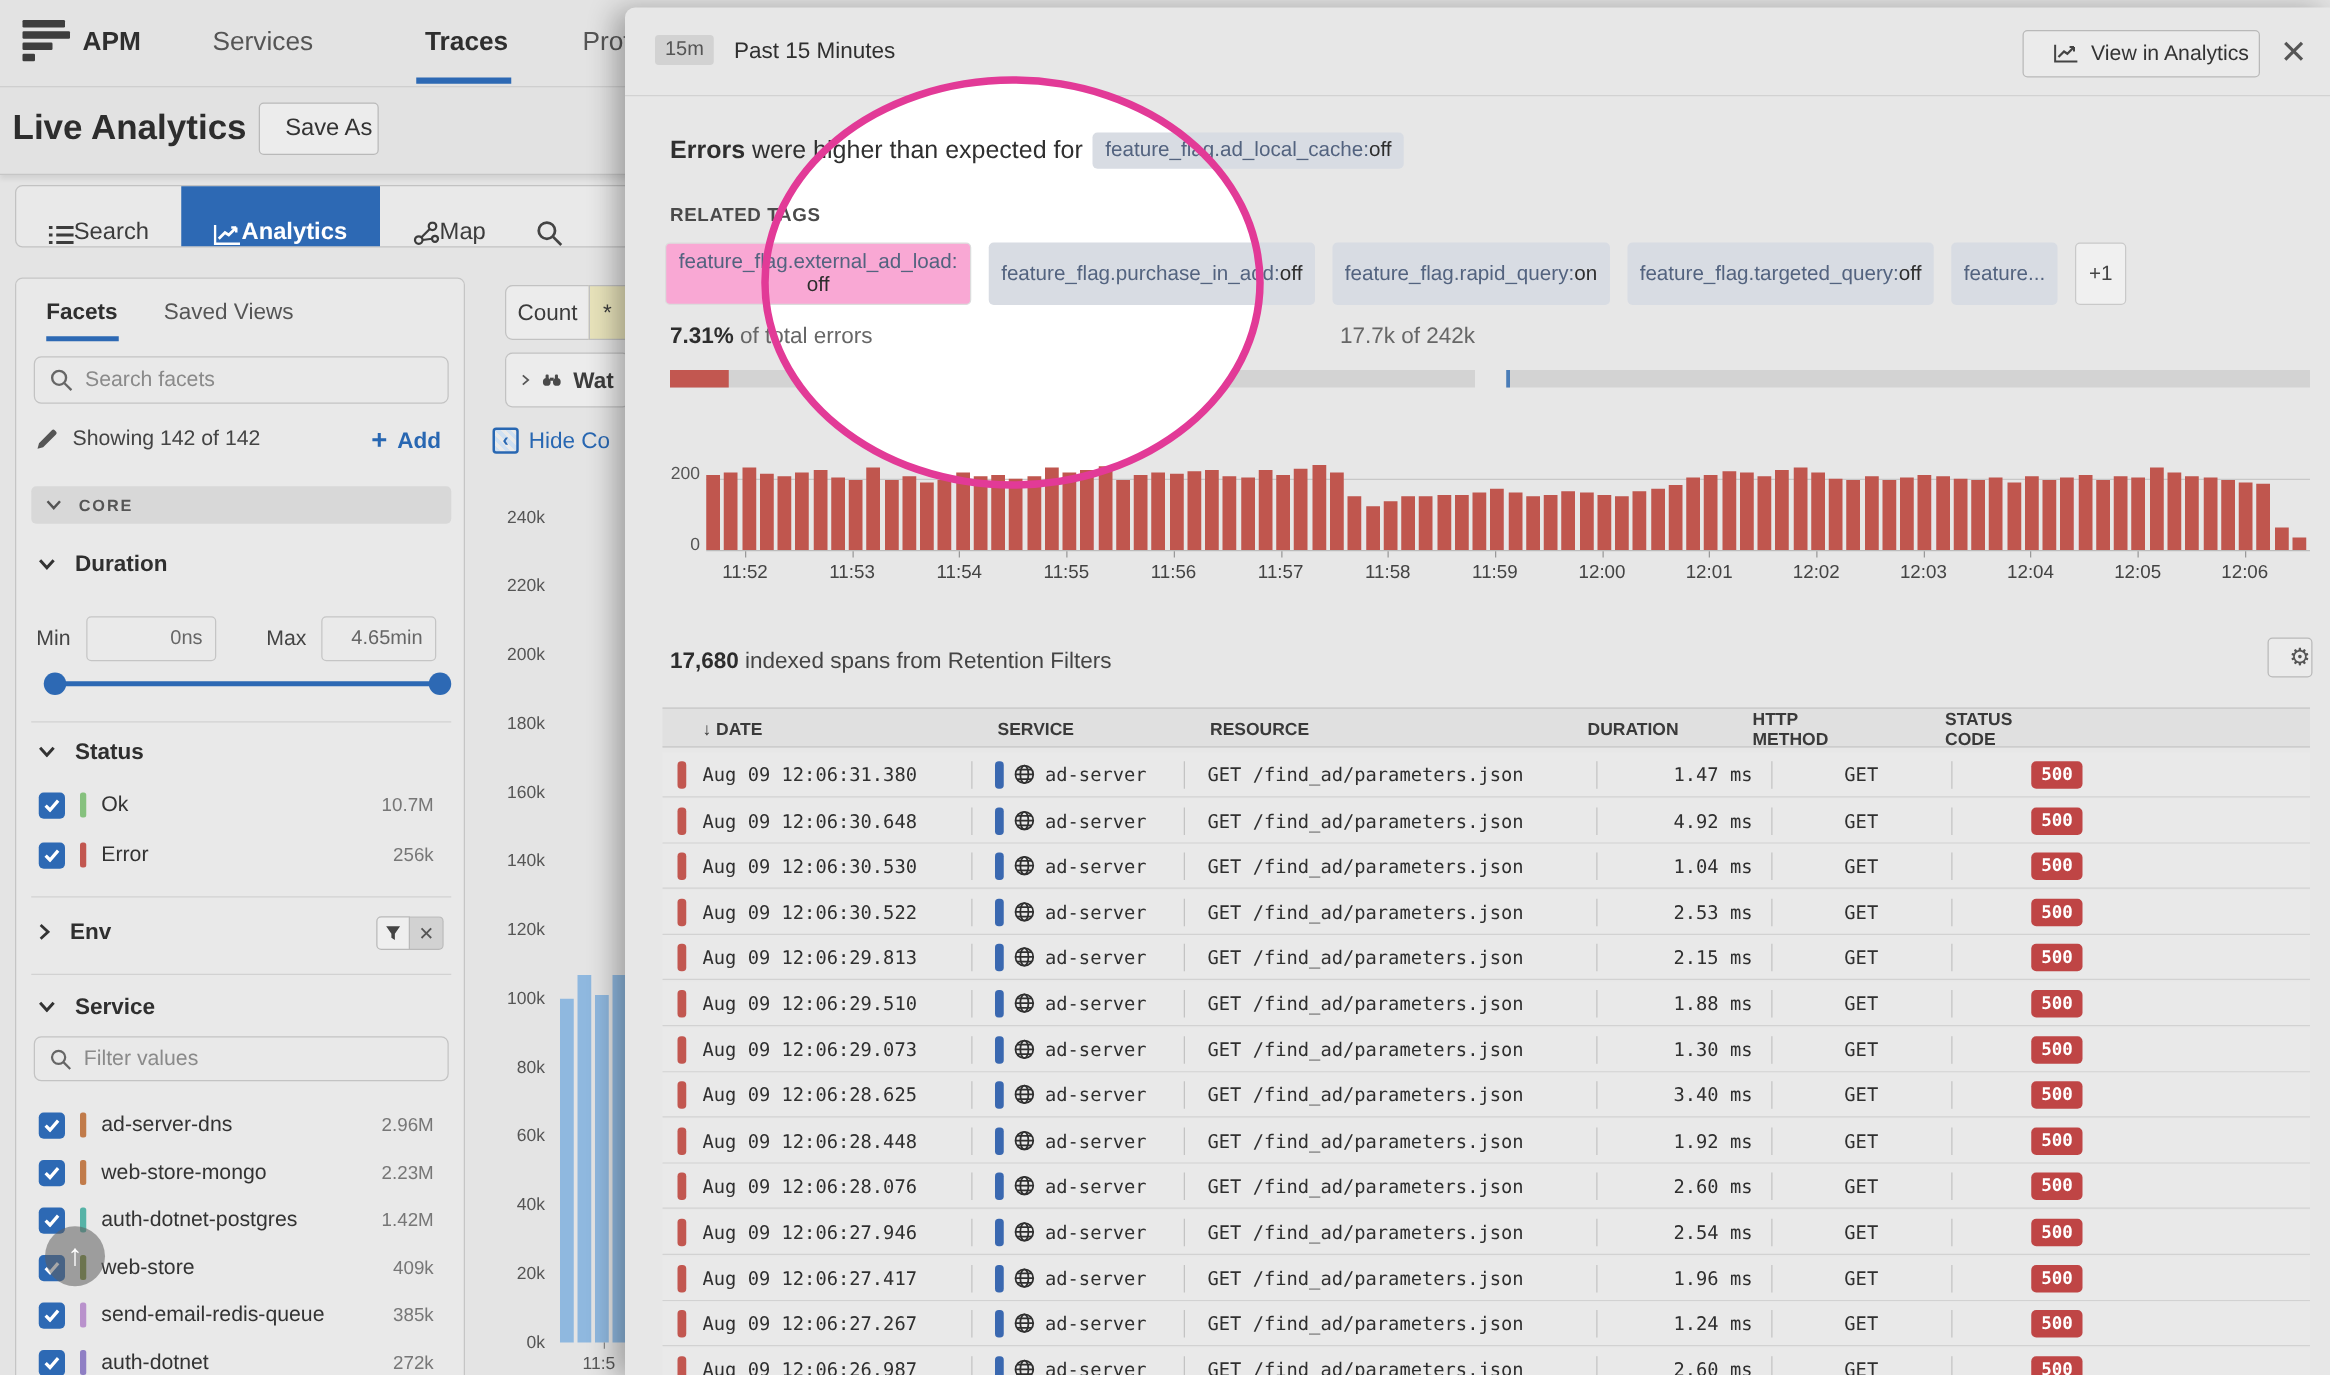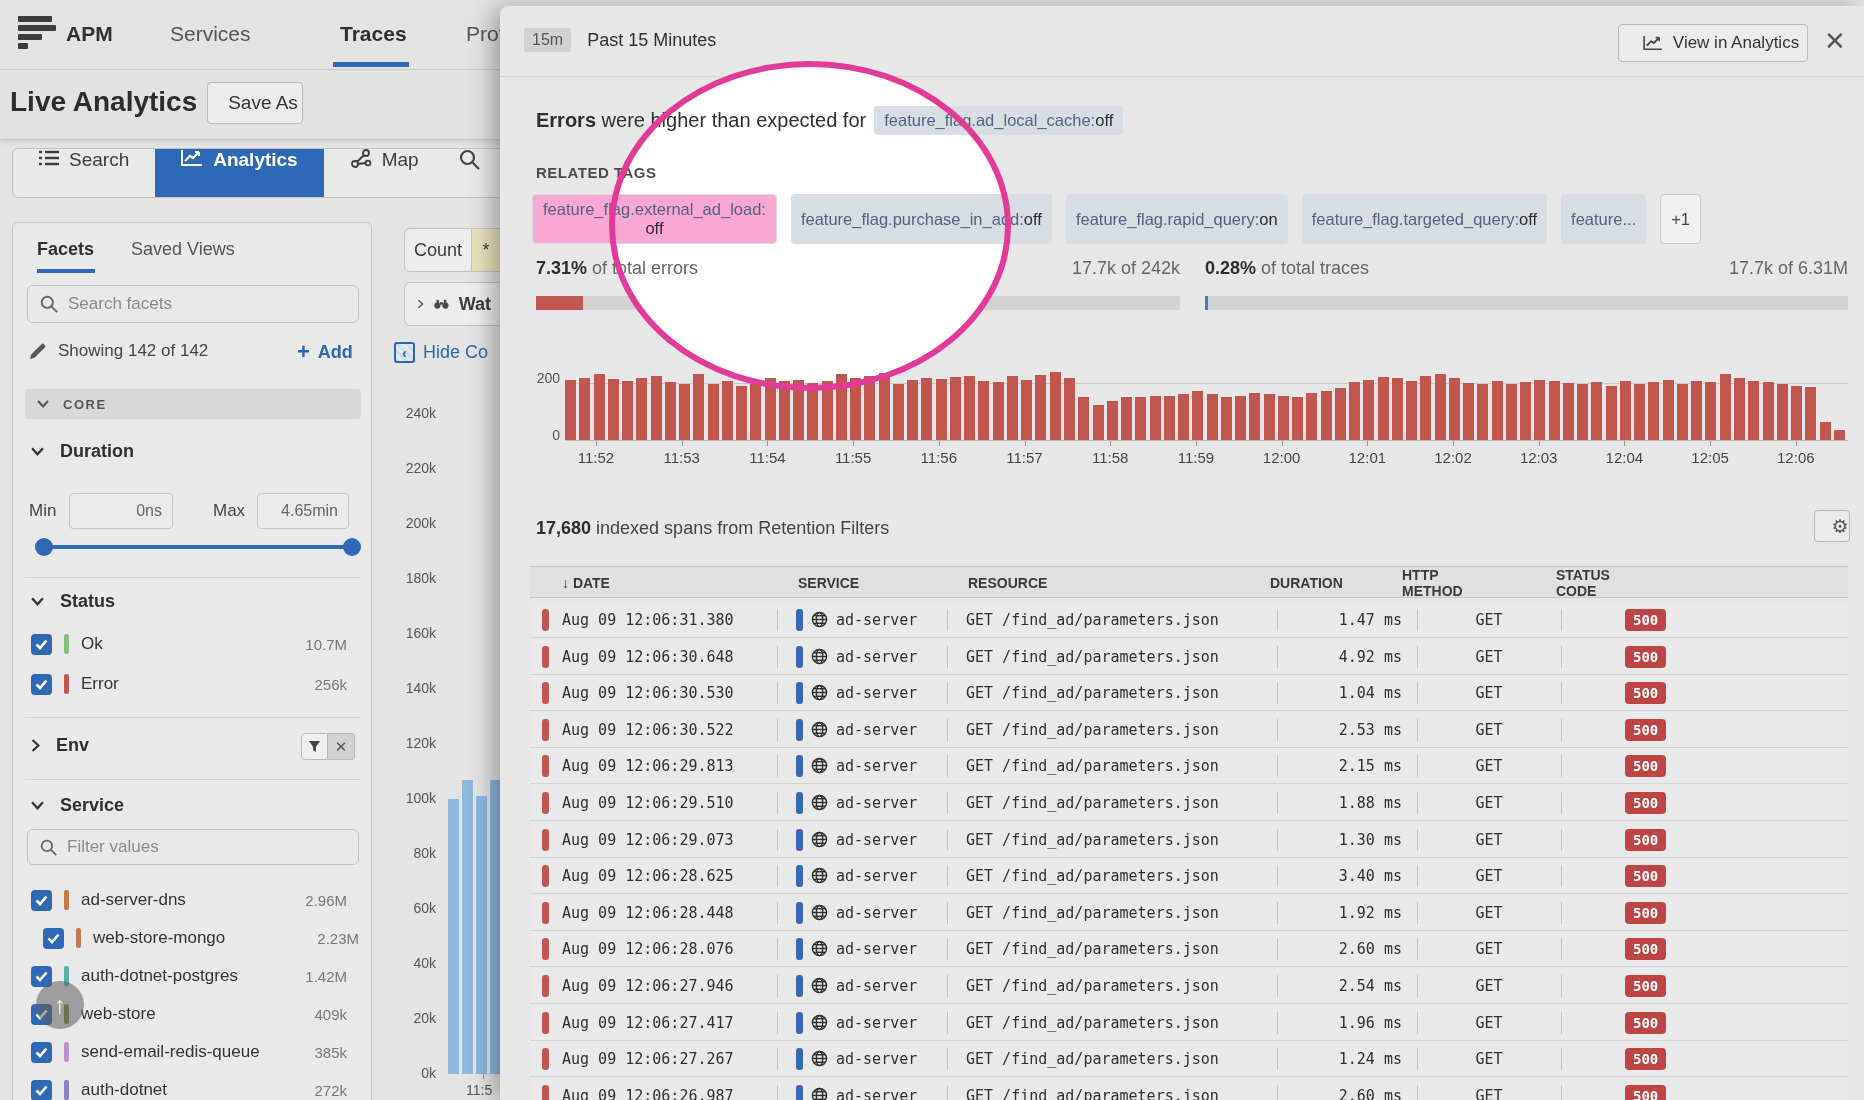--- a/index.html
+++ b/index.html
@@ -22,21 +22,21 @@
   
   .pagebar { position:absolute; left:0; top:70px; width:1864px; height:70px;
     background:#e2e2e2; border-bottom:1px solid #c6c6c6; box-shadow:0 3px 4px rgba(0,0,0,0.08); z-index:2;}
   .page-title { position:absolute; left:10px; top:16px; font-size:28px; font-weight:bold; color:#2d2d2d; }
   .btn { border:1px solid #b9b9b9; background:#ececec; border-radius:4px; color:#333;
     display:flex; align-items:center; justify-content:center; cursor:pointer;padding-left:16px; }
 
   
   .viewtabs { position:absolute; left:12px; top:148px; width:560px; height:50px;
     background:#e9e9e9; border:1px solid #c2c2c2; border-radius:6px; display:flex; align-items:stretch; z-index:1;}
-  .vtab { display:flex; align-items:flex-start; gap:10px; padding:0 26px; font-size:19px; color:#3c3c3c; cursor:pointer;}
+  .vtab { display:flex; align-items:flex-end; padding:0 26px; font-size:19px; color:#3c3c3c; cursor:pointer;}
   .vtab.active { background:#2d69b4; color:#fff; font-weight:bold; }
 
   
   .facets { position:absolute; left:12px; top:222px; width:360px; height:900px;
     background:#e9e9e9; border:1px solid #c5c5c5; border-radius:6px 6px 0 0; z-index:1; }
   .ftab { position:absolute; font-size:18px; color:#555; cursor:pointer;}
   .ftab.active { color:#2f2f2f; font-weight:bold; }
   .finput { position:absolute; left:14px; width:332px; height:38px; border:1px solid #c3c3c3;
     border-radius:6px; background:#e9e9e9; display:flex; align-items:center; gap:10px; padding:0 12px;
     color:#8a8a8a; font-size:17px; }
@@ -329,21 +329,21 @@
       <div class="frow" style="top: 662px;">
         <div class="chk">
           <svg width="13" height="11" viewBox="0 0 13 11">
             <path d="M1.5 5.5 L5 9 L11.5 1.5" stroke="#fff" stroke-width="2.6" fill="none"></path>
           </svg>
         </div>
         <div class="cbar" style="background: rgb(193, 123, 74);"></div>
         <div style="">ad-server-dns</div>
         <div class="cnt">2.96M</div>
       </div>
-      <div class="frow" style="top: 700px; margin-left: 12px;">
+      <div class="frow" style="top: 700px;">
         <div class="chk">
           <svg width="13" height="11" viewBox="0 0 13 11">
             <path d="M1.5 5.5 L5 9 L11.5 1.5" stroke="#fff" stroke-width="2.6" fill="none"></path>
           </svg>
         </div>
         <div class="cbar" style="background: rgb(193, 123, 74);"></div>
         <div style="">web-store-mongo</div>
         <div class="cnt">2.23M</div>
       </div>
       <div class="frow" style="top: 738px;">
@@ -446,24 +446,20 @@
   </div>
 
   <div class="pc" style="left:36px; top:252px; width:644px; font-size:18px; color:#666;">
     <b style="color:#2d2d2d;">7.31%</b><span> of total errors</span>
     <span style="float:right;">17.7k of 242k</span>
   </div>
   <div class="track" style="left:36px; top:290px; width:644px;">
       <div class="fill" id="fill0" style="width: 7.31%; background: rgb(194, 87, 80);"></div>
     </div>
 
-  <div class="pc" style="left:705px; top:252px; width:643px; font-size:18px; color:#666;">
-    <b style="color:#2d2d2d;">0.28%</b><span> of total traces</span>
-    <span style="float:right;">17.7k of 6.31M</span>
-  </div>
   <div class="track" style="left:705px; top:290px; width:643px;">
       <div class="fill" id="fill1" style="width: 0.5%; background: rgb(74, 125, 184);"></div>
     </div>
 
   <div class="pc" style="left:30px; top:364px; width:30px; text-align:right; font-size:14px; color:#555;">200</div>
   <div class="pc" style="left:44px; top:421px; width:16px; text-align:right; font-size:14px; color:#555;">0</div>
   <div class="pc" style="left:65px; top:377px; width:1283px; height:1px; background:#c8c8c8; z-index:2;"></div>
   <div class="pc" id="histogram" style="left:65px; top:362px; width:1283px; height:72px; z-index:3;">
       <div class="hbar" style="left: 0px; height: 60.4px; background: rgb(192, 86, 78);"></div>
       <div class="hbar" style="left: 14.3px; height: 62.1px; background: rgb(192, 86, 78);"></div>

